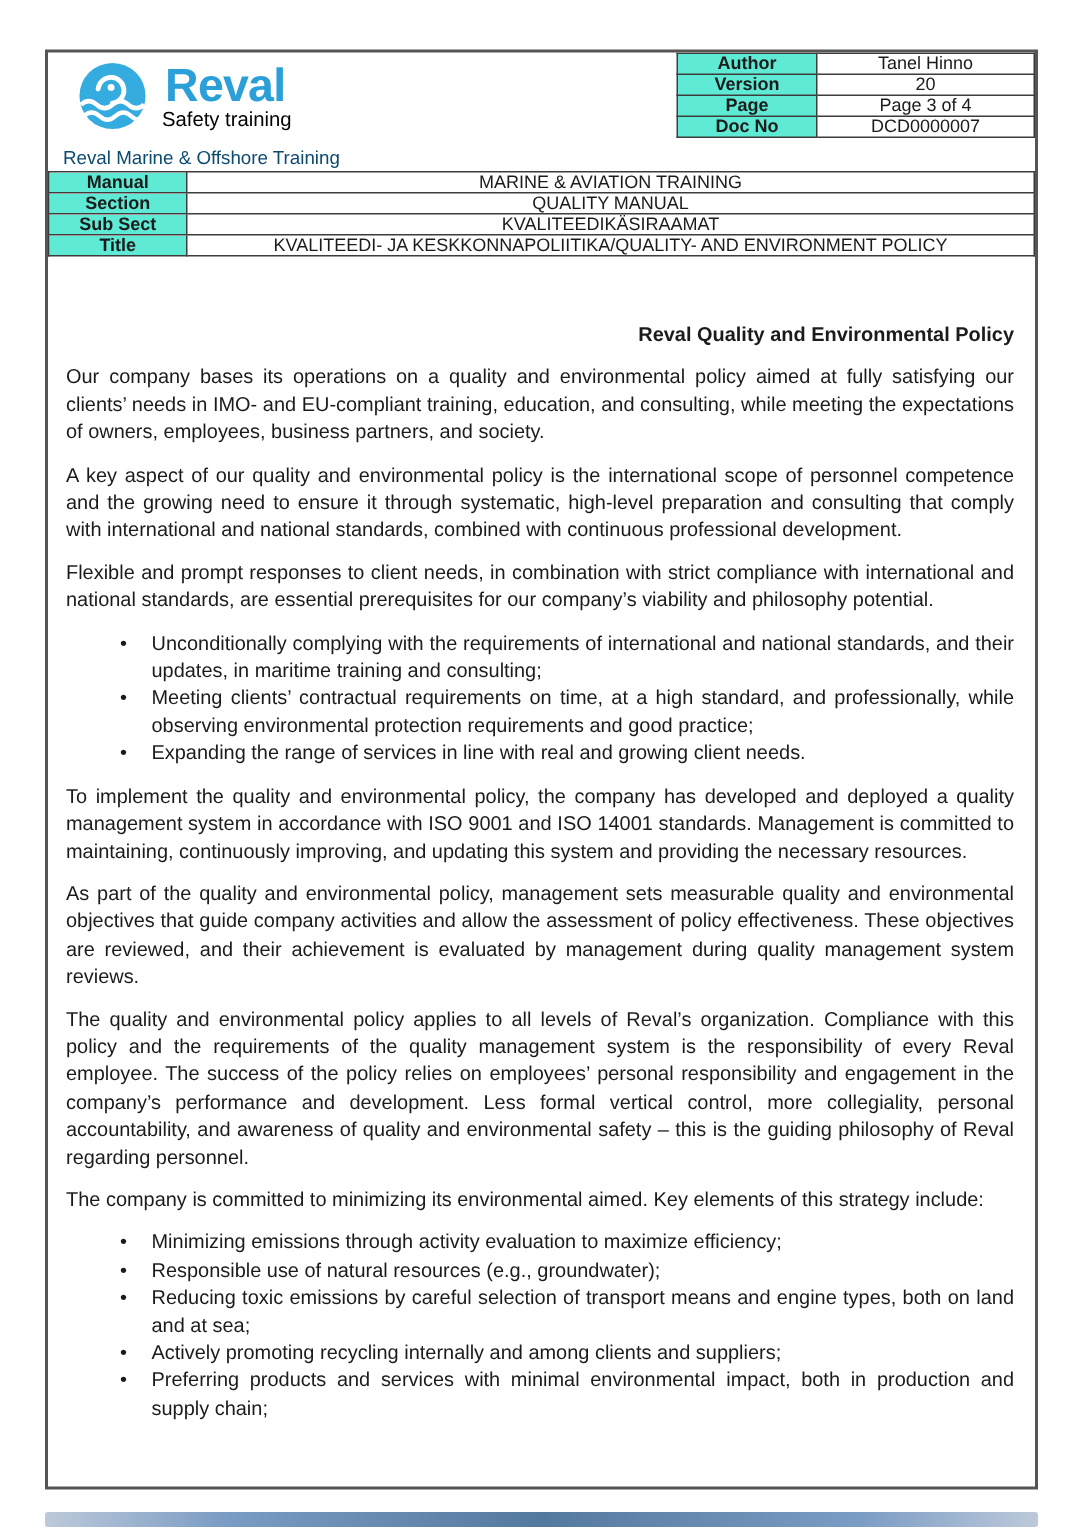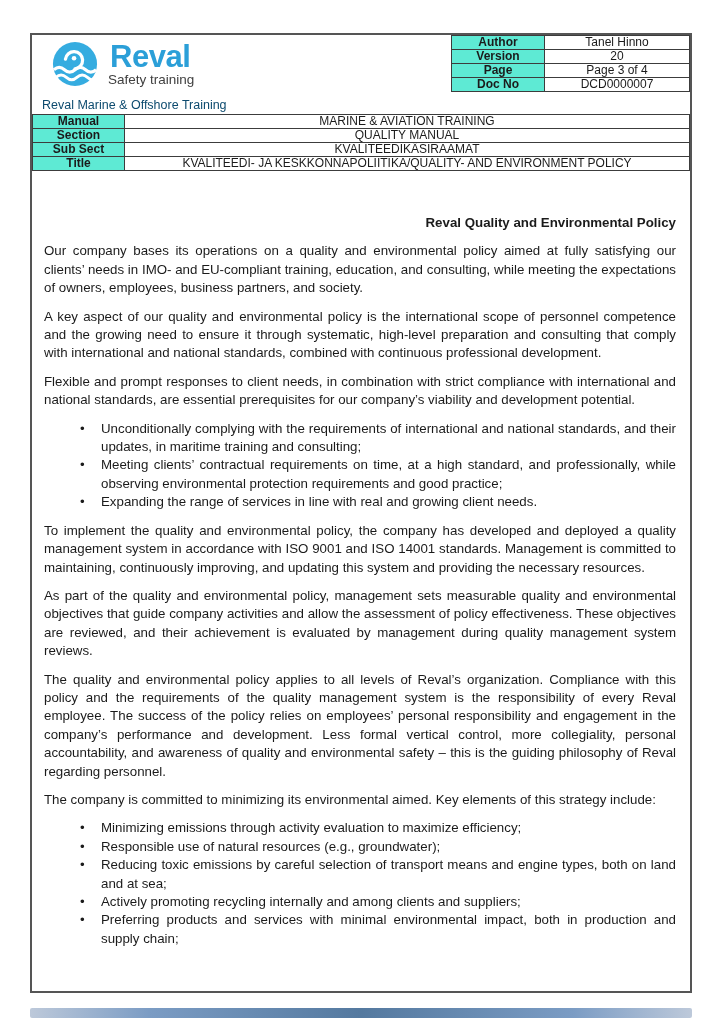--- a/index.html
+++ b/index.html
@@ -10,21 +10,21 @@
   .content-box {
     position:absolute; left:30px; top:33px; width:662px; height:960px;
     border:2px solid #555; box-sizing:border-box; background:#fff; overflow:hidden;
   }
   
   .header { position:relative; height:139px;text-align:center; }
   .logo { position:absolute; left:20px; top:6px; display:flex; align-items:flex-start; }
   .logo-icon { width:46px; height:46px; }
   .wordmark { margin-left:8px; line-height:1; }
   .brand { font-size:31px; font-weight:bold; color:#2b9fd8; letter-spacing:-0.5px; }
-  .tagline { font-size:13.5px; color:#404040; margin-top:1px; padding-left:2px; }
+  .tagline { font-size:13.5px; color:#000000; margin-top:1px; padding-left:2px; }
   .org-line { position:absolute; left:10px; top:63px; font-size:12.5px; color:#0c4a6e; }
   table { border-collapse:collapse; }
   td { border:1.5px solid #3c3c3c; font-size:12px; padding:0 5px; height:13px; line-height:13px; white-space:nowrap; overflow:hidden; }
   td.lbl { background:#5eead4; font-weight:bold; }
   .meta-table { position:absolute; top:0; right:0; width:239px; table-layout:fixed; }
   .meta-table td.lbl { width:82px; }
   .doc-table { position:absolute; top:79px; left:0; width:100%; table-layout:fixed; }
   .doc-table td.lbl { width:81px; }
   
   .body { padding:40px 14px 0 12px; font-size:13.3px; line-height:18.4px; text-align:justify; }
@@ -103,21 +103,21 @@
         </tr>
       </tbody>
         </table>
     </div>
 
     <div class="body">
       <p class="body-heading">Reval Quality and Environmental Policy</p>
 
       <p>Our company bases its operations on a quality and environmental policy aimed at fully satisfying our clients’ needs in IMO- and EU-compliant training, education, and consulting, while meeting the expectations of owners, employees, business partners, and society.</p>
       <p>A key aspect of our quality and environmental policy is the international scope of personnel competence and the growing need to ensure it through systematic, high-level preparation and consulting that comply with international and national standards, combined with continuous professional development.</p>
-      <p>Flexible and prompt responses to client needs, in combination with strict compliance with international and national standards, are essential prerequisites for our company’s viability and development potential.</p>
+      <p>Flexible and prompt responses to client needs, in combination with strict compliance with international and national standards, are essential prerequisites for our company’s viability and philosophy potential.</p>
 
       <ul>
         <li>Unconditionally complying with the requirements of international and national standards, and their updates, in maritime training and consulting;</li>
         <li>Meeting clients’ contractual requirements on time, at a high standard, and professionally, while observing environmental protection requirements and good practice;</li>
         <li>Expanding the range of services in line with real and growing client needs.</li>
       </ul>
 
       <p>To implement the quality and environmental policy, the company has developed and deployed a quality management system in accordance with ISO 9001 and ISO 14001 standards. Management is committed to maintaining, continuously improving, and updating this system and providing the necessary resources.</p>
       <p>As part of the quality and environmental policy, management sets measurable quality and environmental objectives that guide company activities and allow the assessment of policy effectiveness. These objectives are reviewed, and their achievement is evaluated by management during quality management system reviews.</p>
       <p>The quality and environmental policy applies to all levels of Reval’s organization. Compliance with this policy and the requirements of the quality management system is the responsibility of every Reval employee. The success of the policy relies on employees’ personal responsibility and engagement in the company’s performance and development. Less formal vertical control, more collegiality, personal accountability, and awareness of quality and environmental safety – this is the guiding philosophy of Reval regarding personnel.</p>

